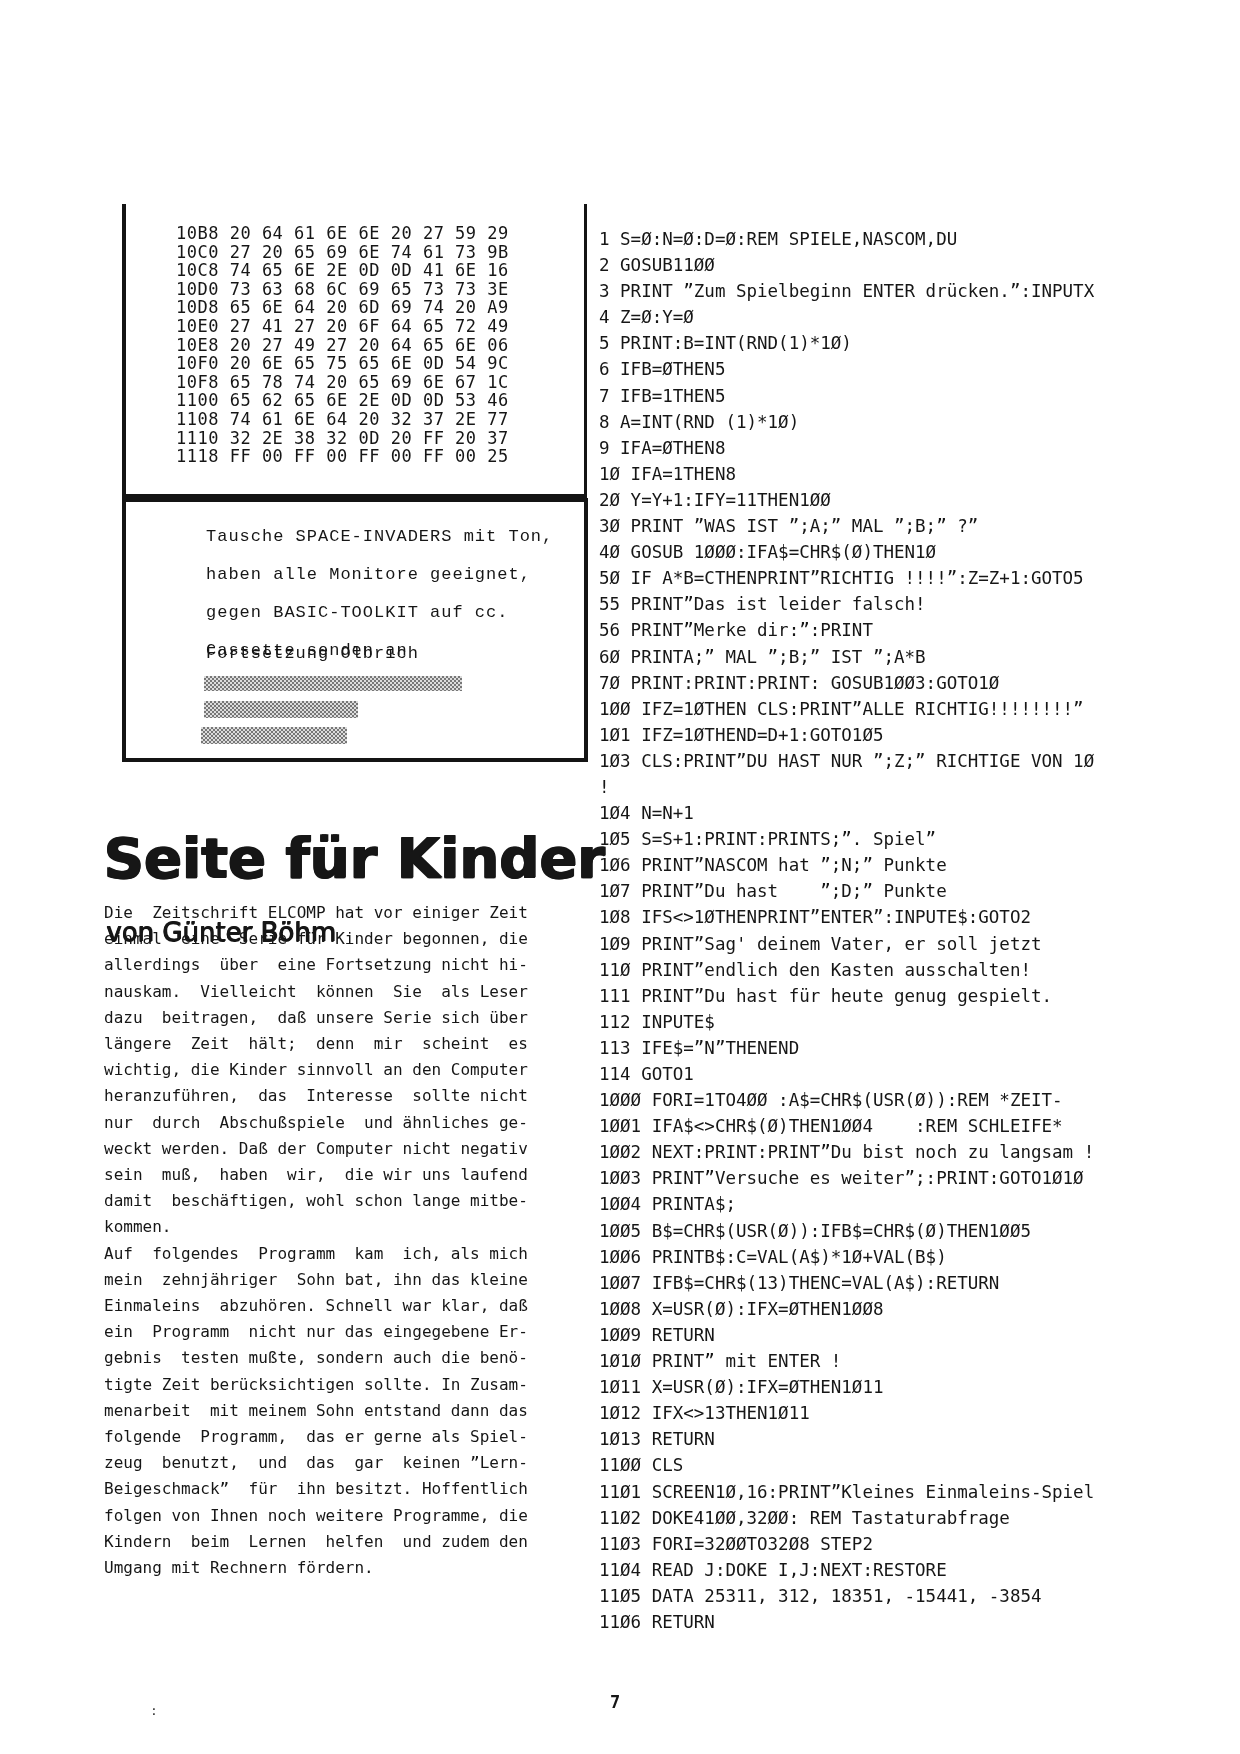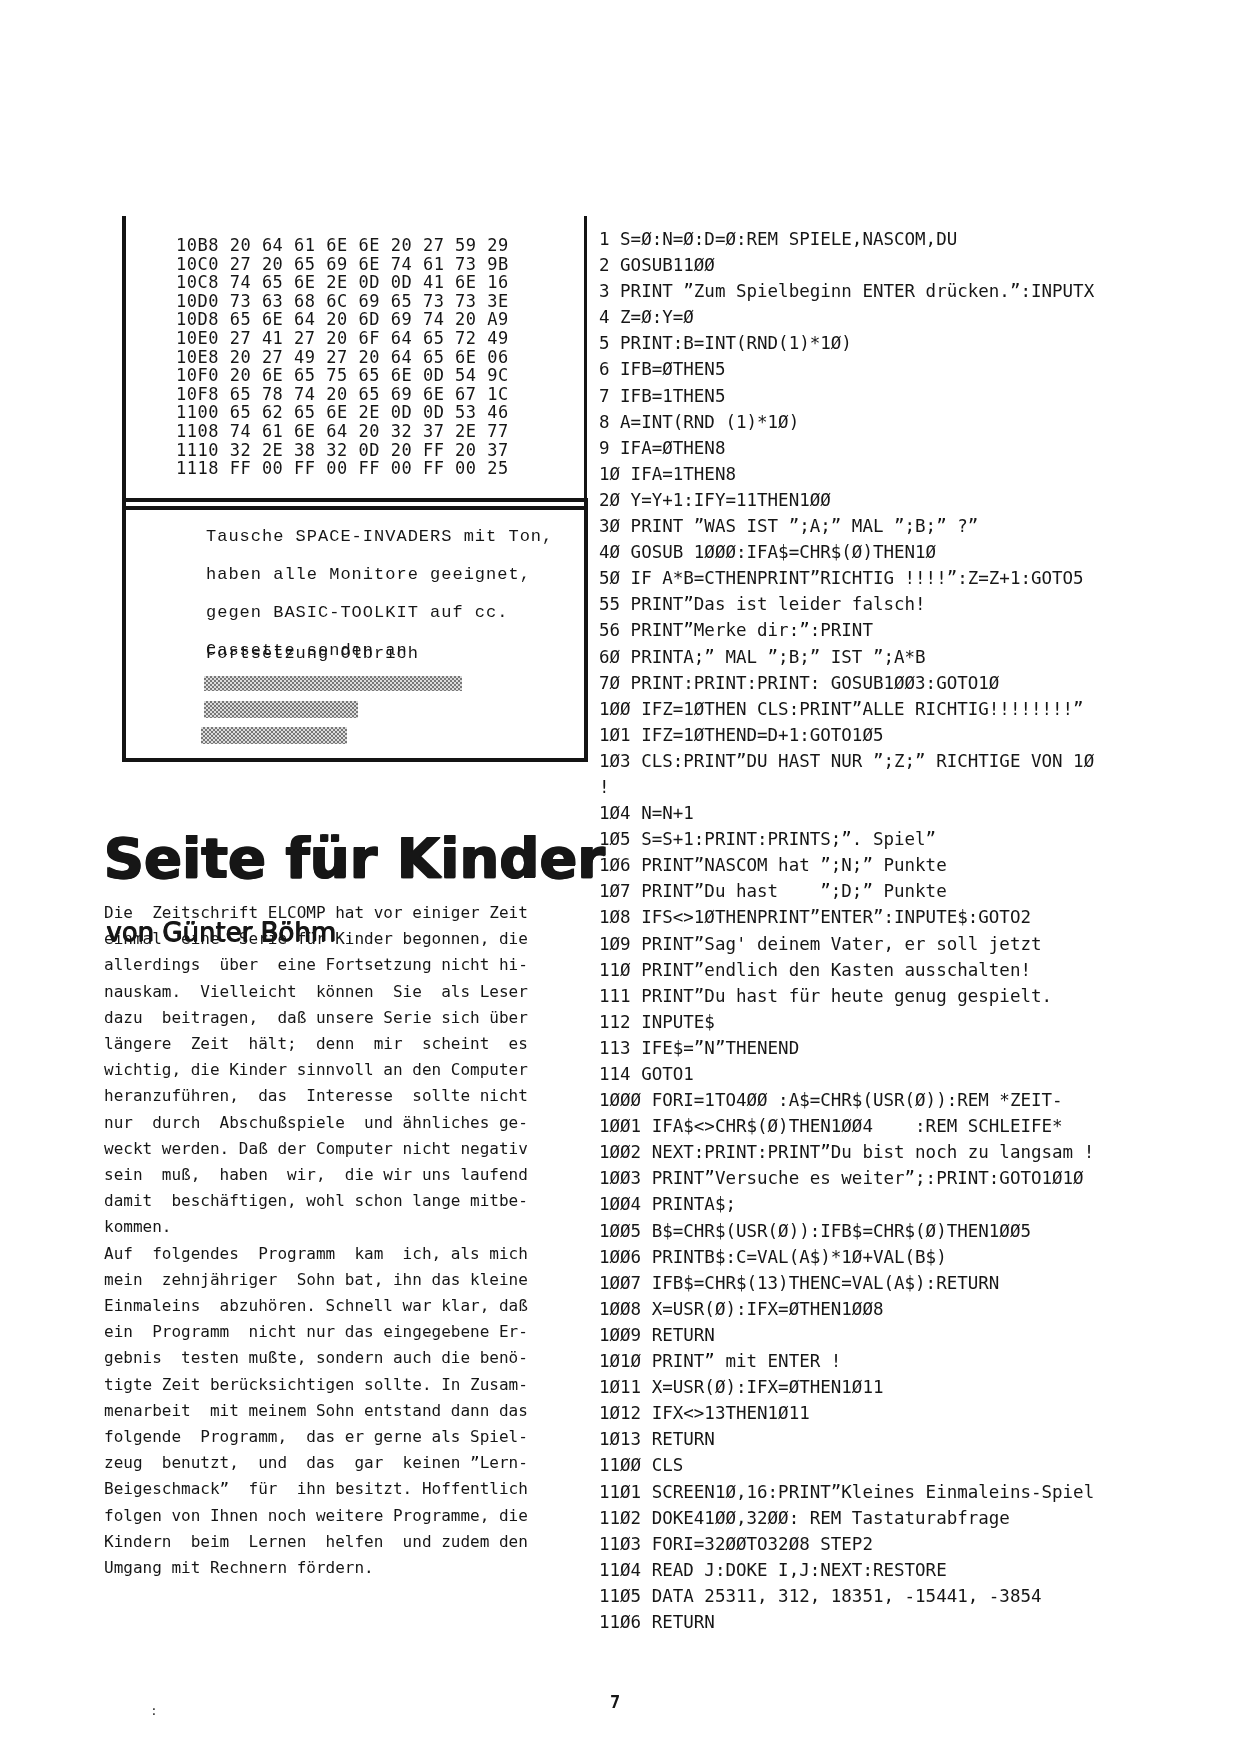--- a/index.html
+++ b/index.html
@@ -9,21 +9,21 @@
     margin:0 auto;
     background:#ffffff;
     color:#161616;
     overflow:hidden;
     font-family:"DejaVu Sans Mono", monospace;
   }
   pre{margin:0;}
 
   
   .hex-box{
-    position:absolute;left:122px;top:216px;width:458px;height:290px;
+    position:absolute;left:122px;top:204px;width:458px;height:290px;
     border-left:4px solid #141414;
     border-right:3px solid #141414;
     border-bottom:4px solid #141414;
     text-align:right;
   }
   .hex{
     position:absolute;left:50px;top:20px;
     font-family:"DejaVu Sans Mono", monospace;
     font-size:17px;line-height:18.6px;
     white-space:pre;letter-spacing:0.5px;

